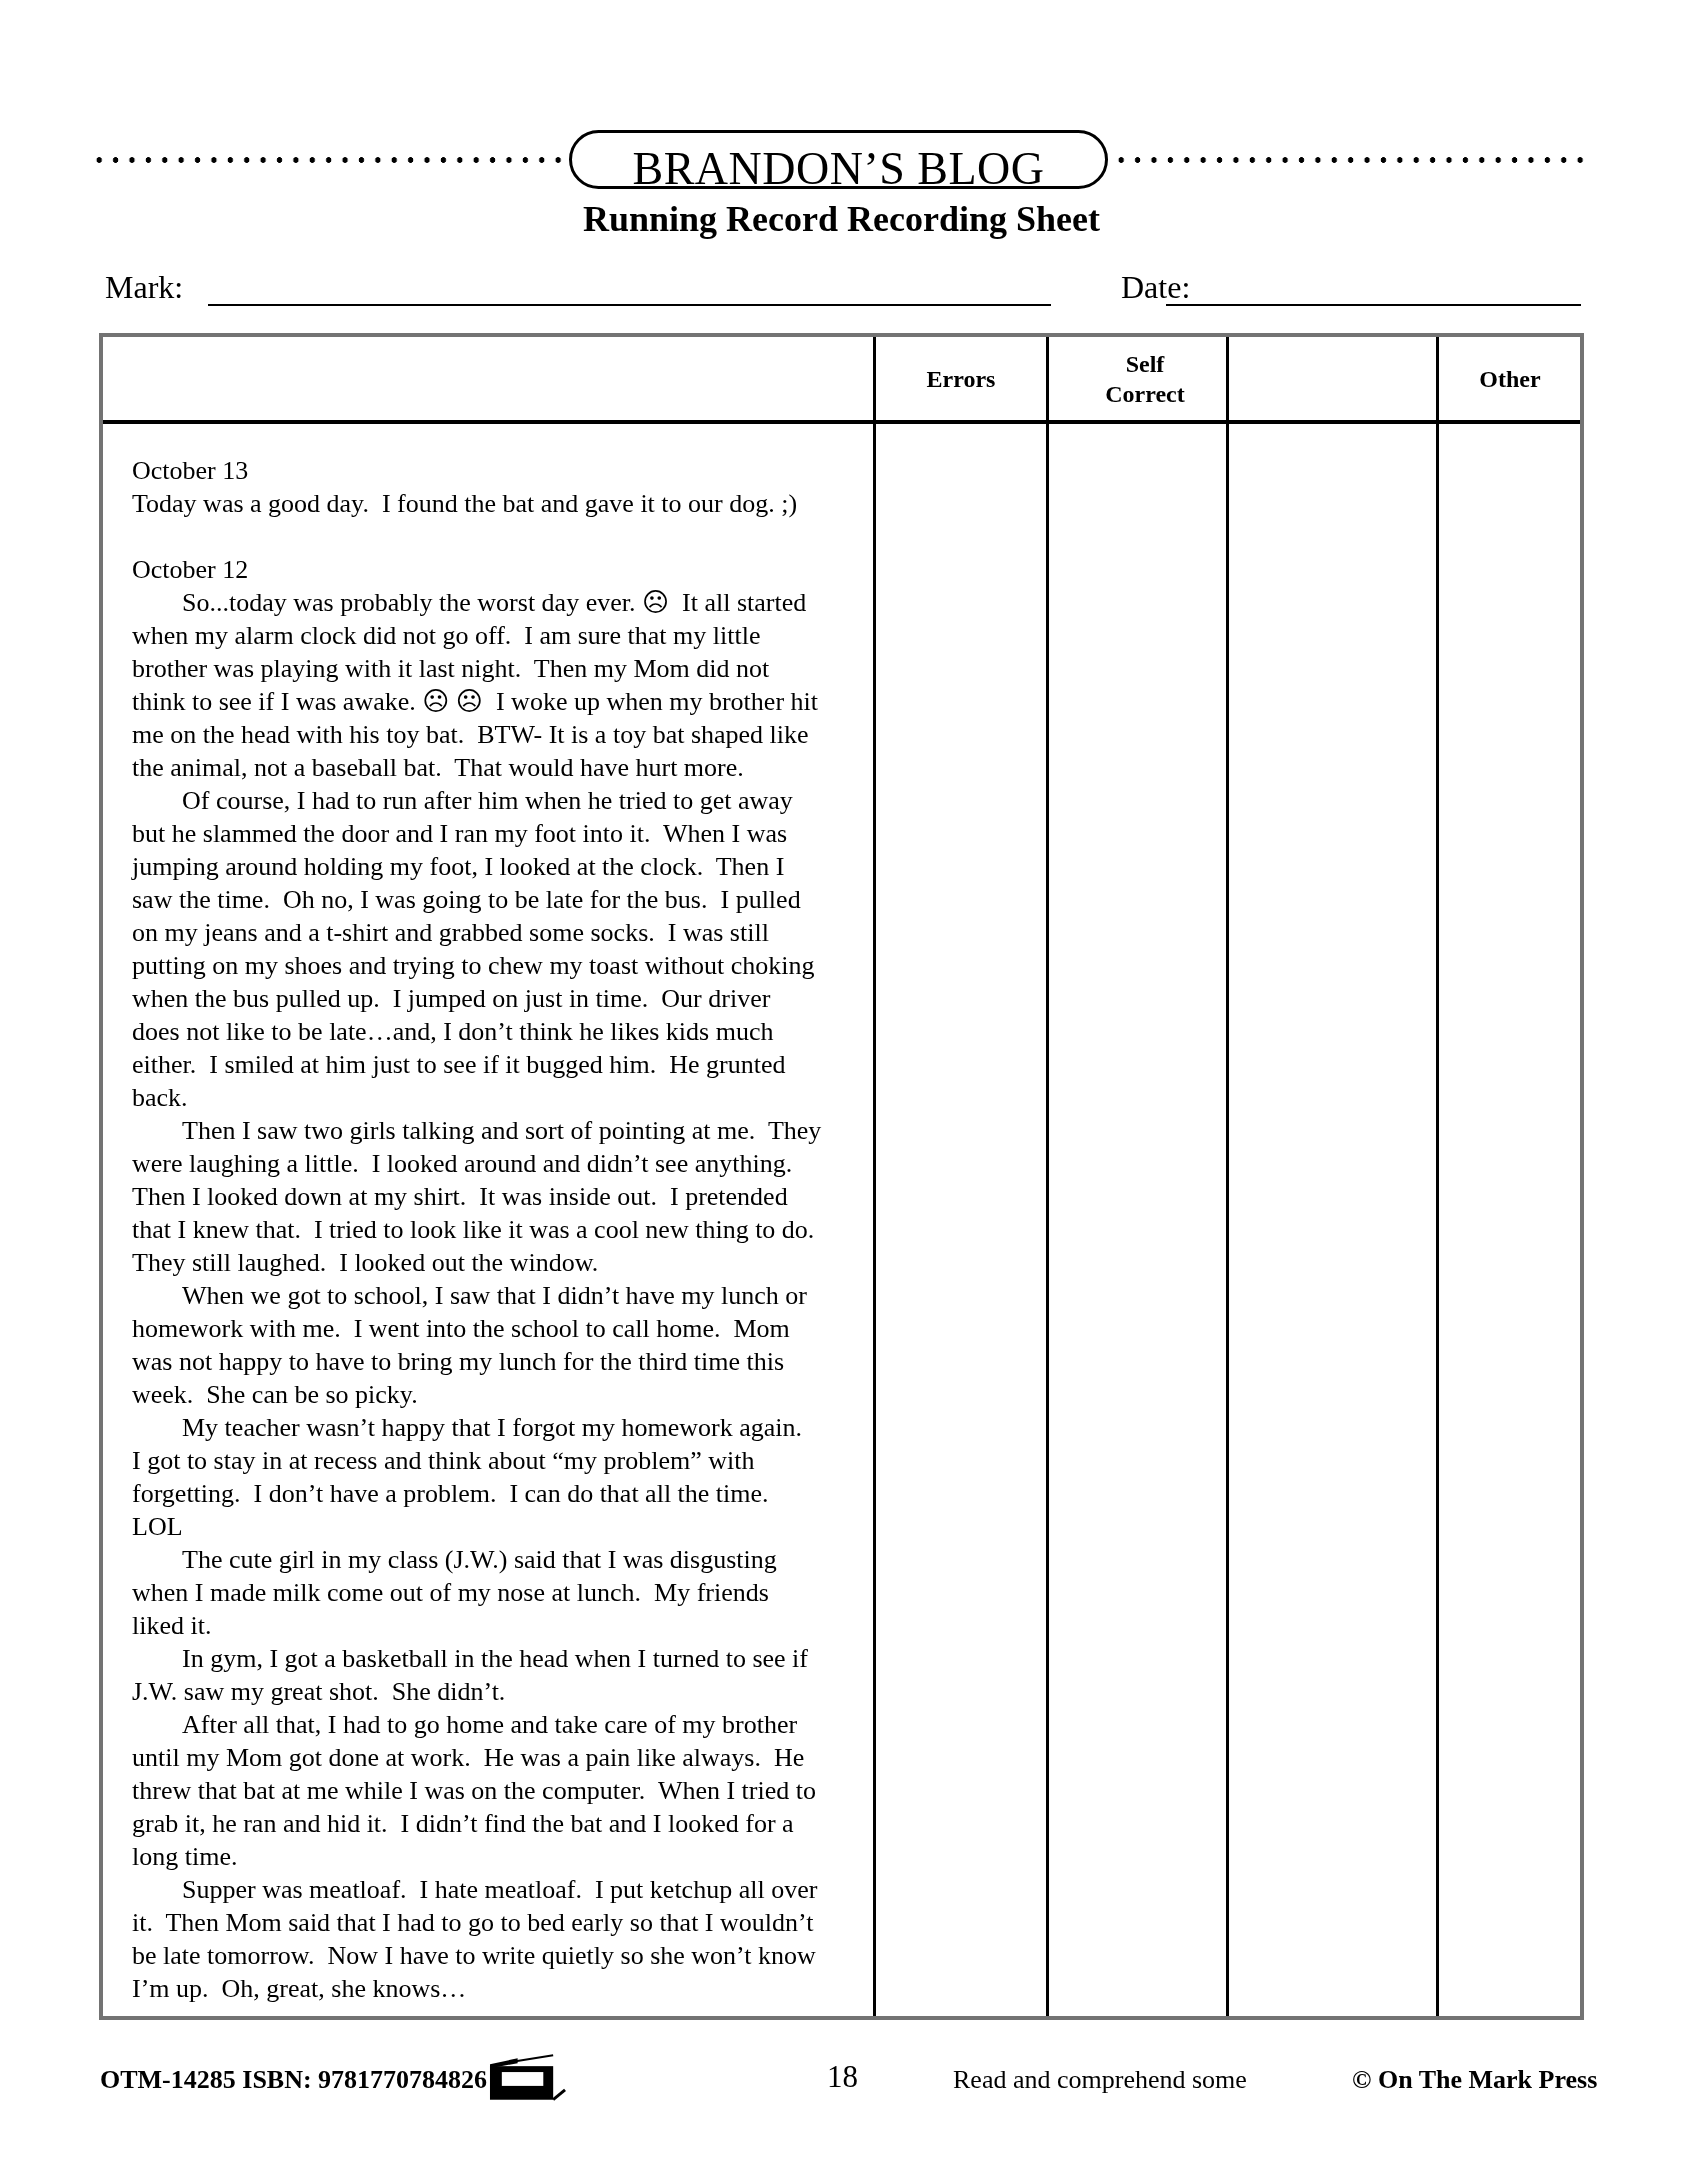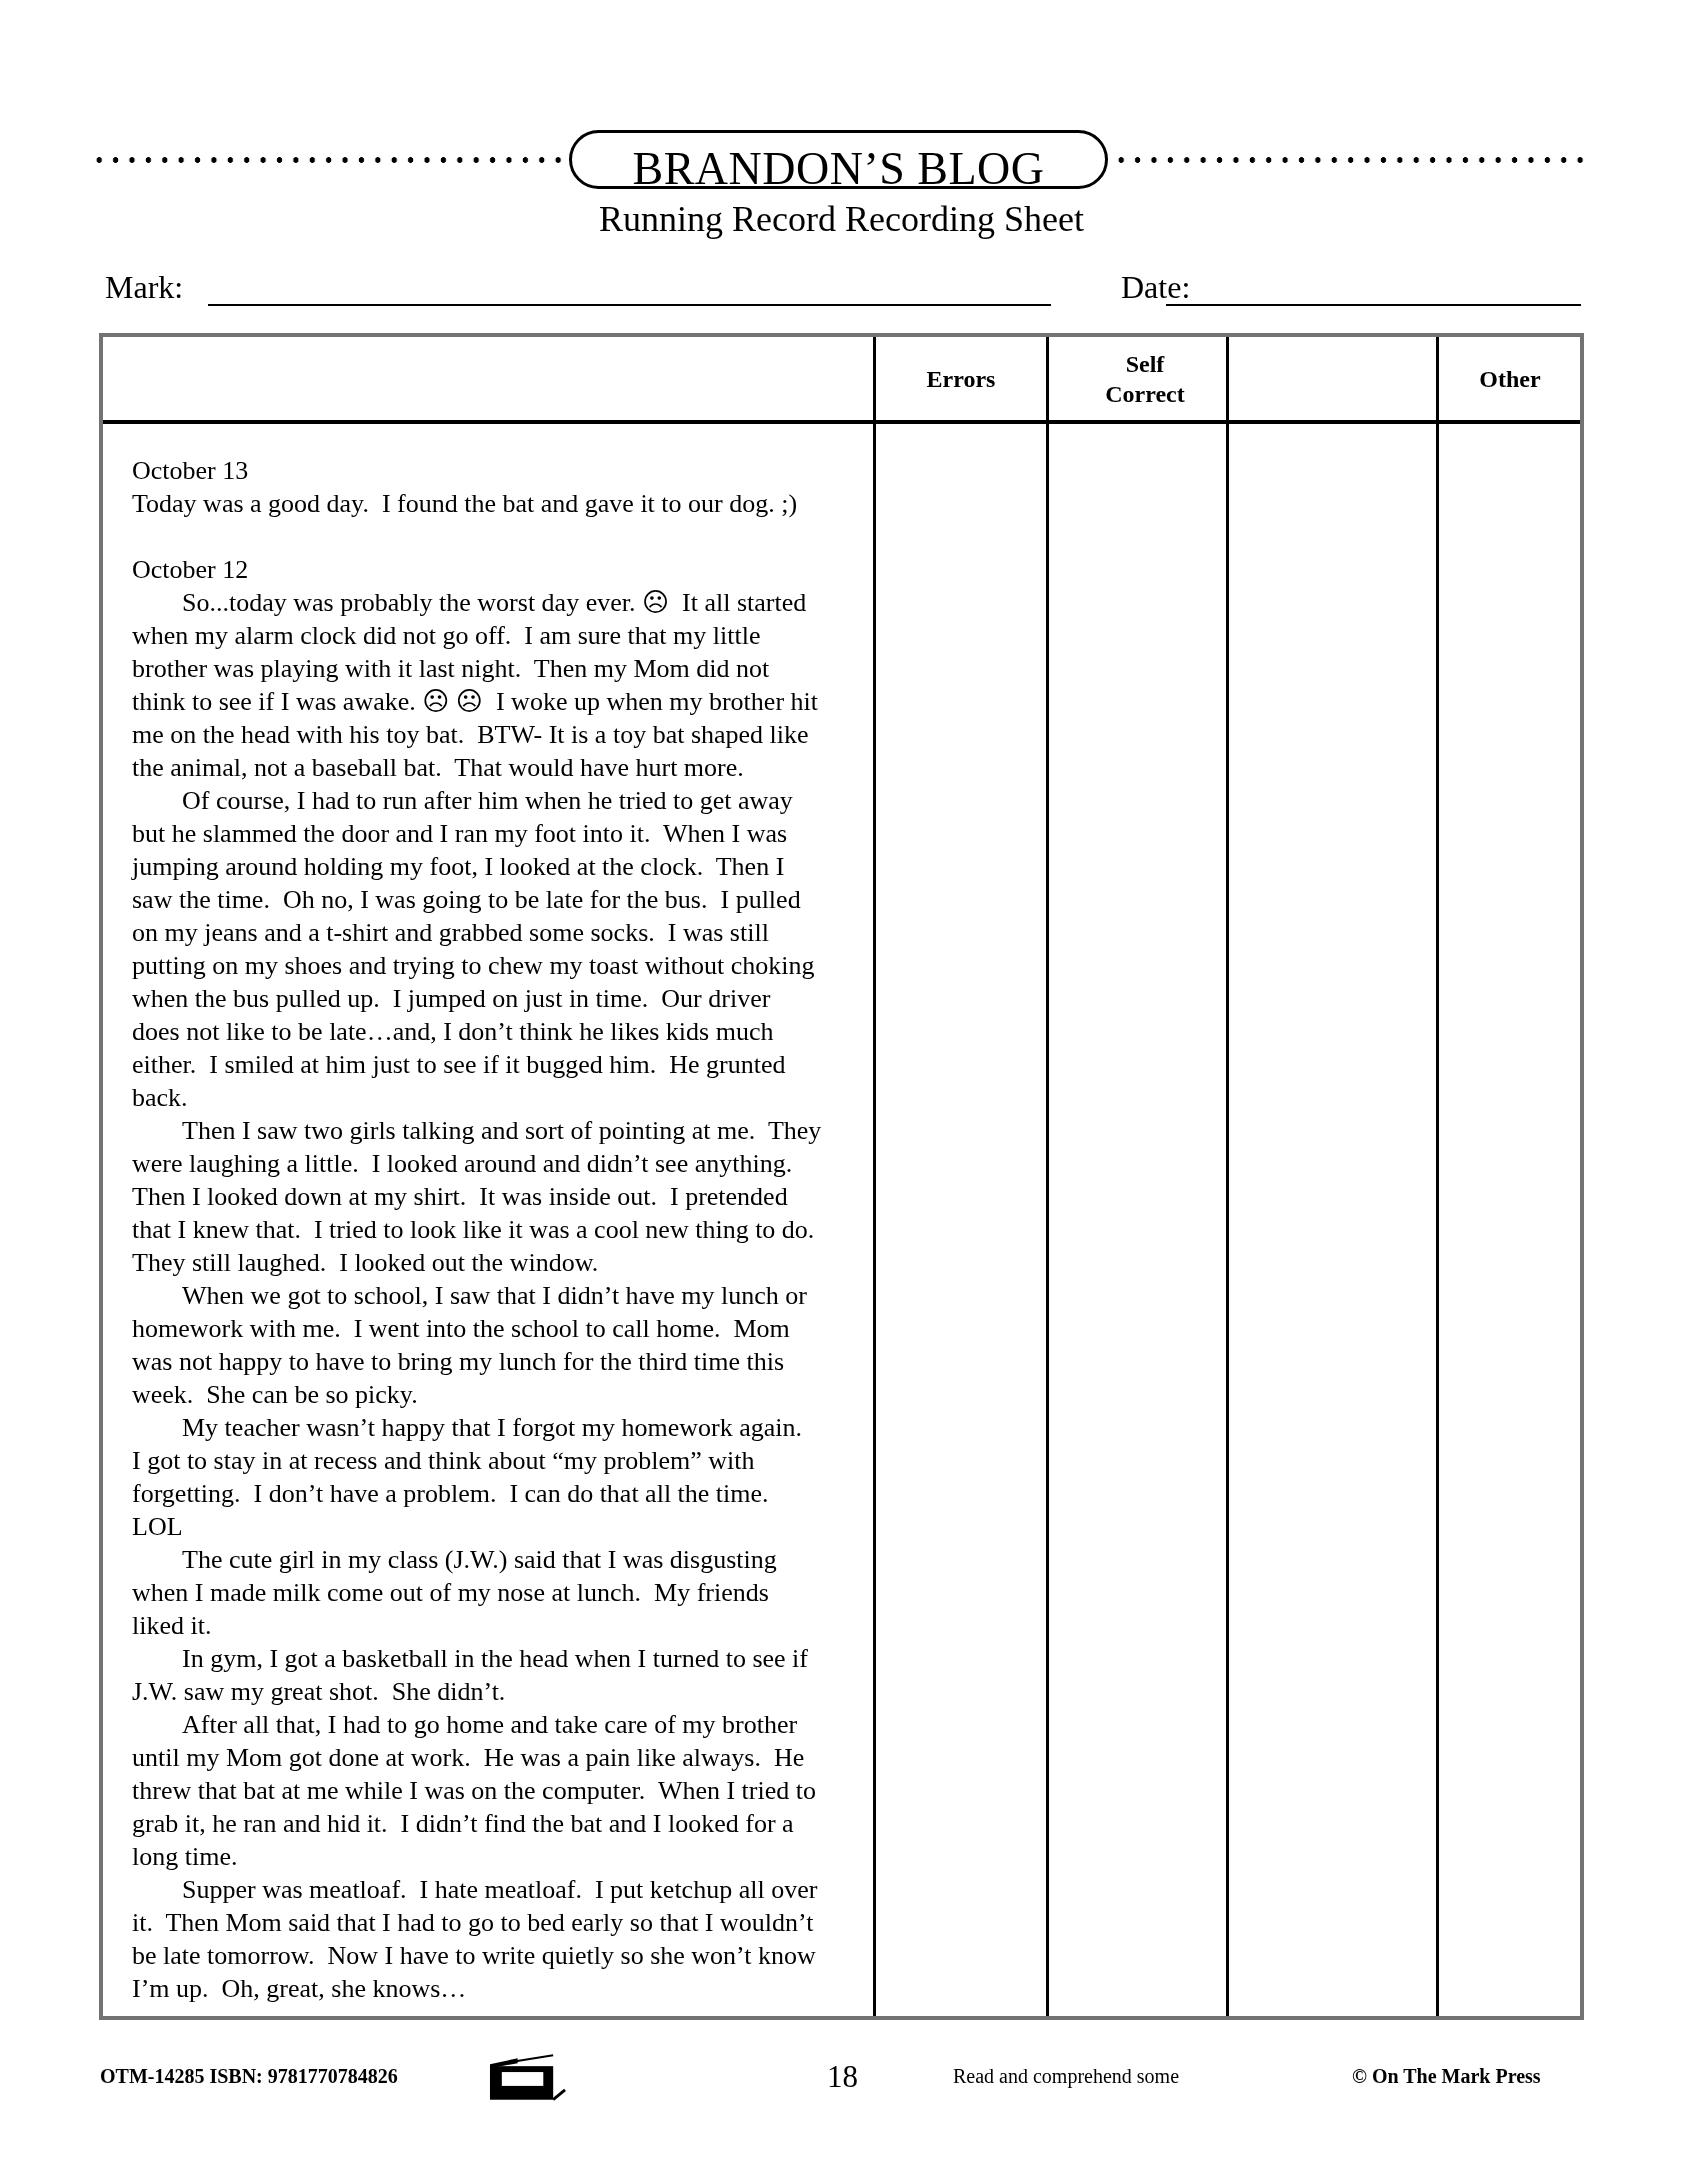--- a/index.html
+++ b/index.html
@@ -5,38 +5,38 @@
   html, body { margin:0; padding:0; background:#ffffff; }
   body { width:1683px; height:2178px; position:relative; overflow:hidden; font-family:"Liberation Serif", serif; color:#000; }
   .dots { position:absolute; top:156px; height:8px;
     background-image: radial-gradient(circle, #000 2.6px, transparent 3px);
     background-size: 16.4px 8px; background-repeat: repeat-x; background-position: 0 0; }
   .dots-left { left:91px; width:475px; }
   .dots-right { left:1113px; width:473px; }
   .pill { position:absolute; left:569px; top:130px; width:539px; height:59px; box-sizing:border-box;
     border:3px solid #000; border-radius:30px; display:flex; align-items:center; justify-content:center; }
   .pill span { font-weight:normal; font-size:46px; letter-spacing:0.5px; line-height:1; margin-top:18px; }
-  .subtitle { position:absolute; left:0; width:1683px; top:198px; text-align:center; font-weight:normal; font-size:36px; }
+  .subtitle { position:absolute; left:0; width:1683px; top:198px; text-align:center; font-weight:bold; font-size:36px; }
   .fieldrow { position:absolute; top:269px; font-size:32px; }
   .name-label { left:105px; }
   .date-label { left:1077px;margin-left:44px; }
   .line { position:absolute; height:0; border-top:2px solid #000; top:304px; }
   .name-line { left:208px; width:843px; }
   .date-line { left:1166px; width:415px; }
 
   .table { position:absolute; left:99px; top:333px; width:1485px; height:1687px; box-sizing:border-box; border:4px solid #737373; }
   .hdiv { position:absolute; left:0; right:0; top:83px; border-top:4px solid #000; }
   .vdiv { position:absolute; top:0; bottom:0; border-left:3px solid #000; }
   .col-h { position:absolute; top:0; height:83px; display:flex; align-items:center; justify-content:center; text-align:center;
     font-weight:bold; font-size:24px; line-height:30px; }
   .passage { position:absolute; left:29px; top:117px; width:733px; font-size:26px; line-height:33px; white-space:pre; }
   .passage .ln { display:block; height:33px; }
   .passage .ind { padding-left:50px; }
 
-  .footer { position:absolute; top:2065px; font-size:20px; }
+  .footer { position:absolute; top:2065px; font-size:26px; }
   .f-code { left:100px; font-weight:bold; }
   .f-page { left:827px; top:2059px; font-size:31px; }
   .f-skill { left:953px; }
   .f-copy { left:1352px; font-weight:bold; }
   .copier { position:absolute; left:488px; top:2054px; width:79px; height:48px; }
 </style>
 </head>
 <body>
 
 <div class="dots dots-left"></div>

